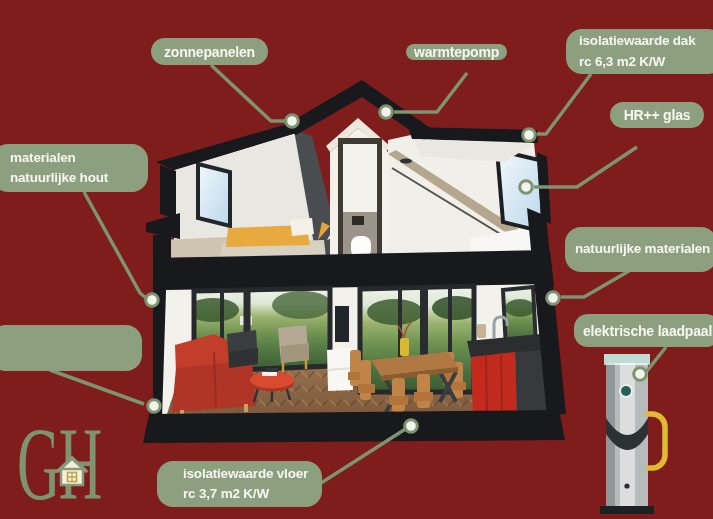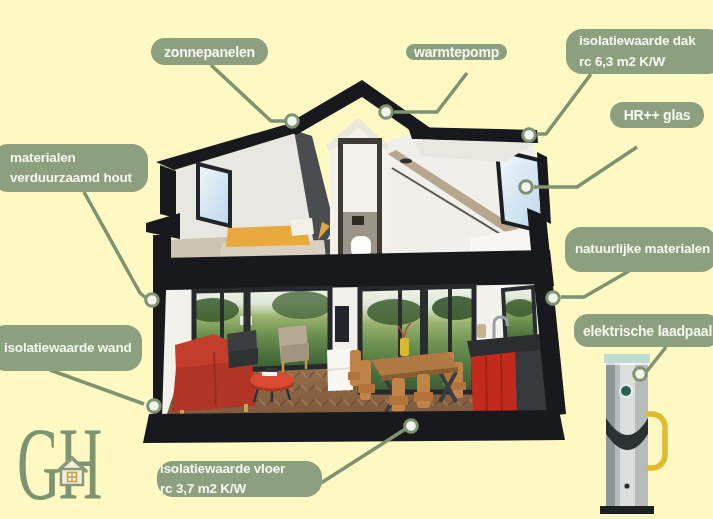--- a/index.html
+++ b/index.html
@@ -1,18 +1,18 @@
 <!DOCTYPE html>
 <html style="--label-bg: #8c9f7e; --label-text: #f7f7f1; --leader-line: #7e9370; --marker-fill: #f1f4ec; --logo-green: #7e9471; --roof-black: #17191c; --accent-red: #c0392a; --bed-yellow: #e8a93e; --cable-yellow: #dfbc2f; --glass-blue: #c7ddef;"><head>
 <meta charset="utf-8">
 <style>
   html,body{margin:0;padding:0;background:#ffffff;}
   .stage{
     position:relative;width:713px;height:519px;margin:0 auto;
-    background:#fef9c3;overflow:hidden;
+    background:#7f1d1d;overflow:hidden;
     font-family:"Liberation Sans", sans-serif;
   }
   .scene{position:absolute;left:0;top:0;width:713px;height:519px;z-index:1;}
   .pill{
     position:absolute;z-index:2;box-sizing:border-box;
     background:var(--label-bg,#8c9f7e);color:var(--label-text,#f7f7f1);
     display:flex;flex-direction:column;justify-content:center;
     font-weight:bold;letter-spacing:-0.2px;
   }
   .pill.one{border-radius:14px;align-items:center;font-size:14px;white-space:nowrap;}
@@ -251,36 +251,35 @@
     <span>isolatiewaarde dak</span>
     <span>rc 6,3 m2 K/W</span>
   </div>
 
   <div class="pill one" style="left:610px;top:102px;width:94px;height:26px">
     <span>HR++ glas</span>
   </div>
 
   <div class="pill two" style="left:-8px;top:144px;width:156px;height:48px;padding-left:18px">
     <span>materialen</span>
-    <span>verduurzaamd hout</span>
+    <span>natuurlijke hout</span>
   </div>
 
   <div class="pill two" style="left:565px;top:227px;width:152px;height:45px;padding-left:10px">
     <span>natuurlijke materialen</span>
   </div>
 
   <div class="pill two" style="left:-10px;top:325px;width:152px;height:46px;padding-left:14px">
-    <span>isolatiewaarde wand</span>
   </div>
 
   <div class="pill one" style="left:574px;top:314px;width:146px;height:33px;justify-content:center;align-items:flex-start;padding-left:9px">
     <span>elektrische laadpaal</span>
   </div>
 
-  <div class="pill two" style="left:157px;top:461px;width:165px;height:36px;padding-left:3px">
+  <div class="pill two" style="left:157px;top:461px;width:165px;height:46px;padding-left:26px">
     <span>isolatiewaarde vloer</span>
     <span>rc 3,7 m2 K/W</span>
   </div>
 
   <div class="logo">
     <span class="logo-text">GH</span>
     <svg class="logo-house" width="32" height="34" viewBox="0 0 32 34">
       <polygon points="5,15 16,5 27,15 27,31 5,31" fill="#f4eeda"></polygon>
       <path d="M2,17 L16,4 L30,17" stroke="#87997a" stroke-width="3.5" fill="none" stroke-linecap="round"></path>
       <rect x="5" y="15" width="22" height="16" fill="none" stroke="#87997a" stroke-width="2.5"></rect>

